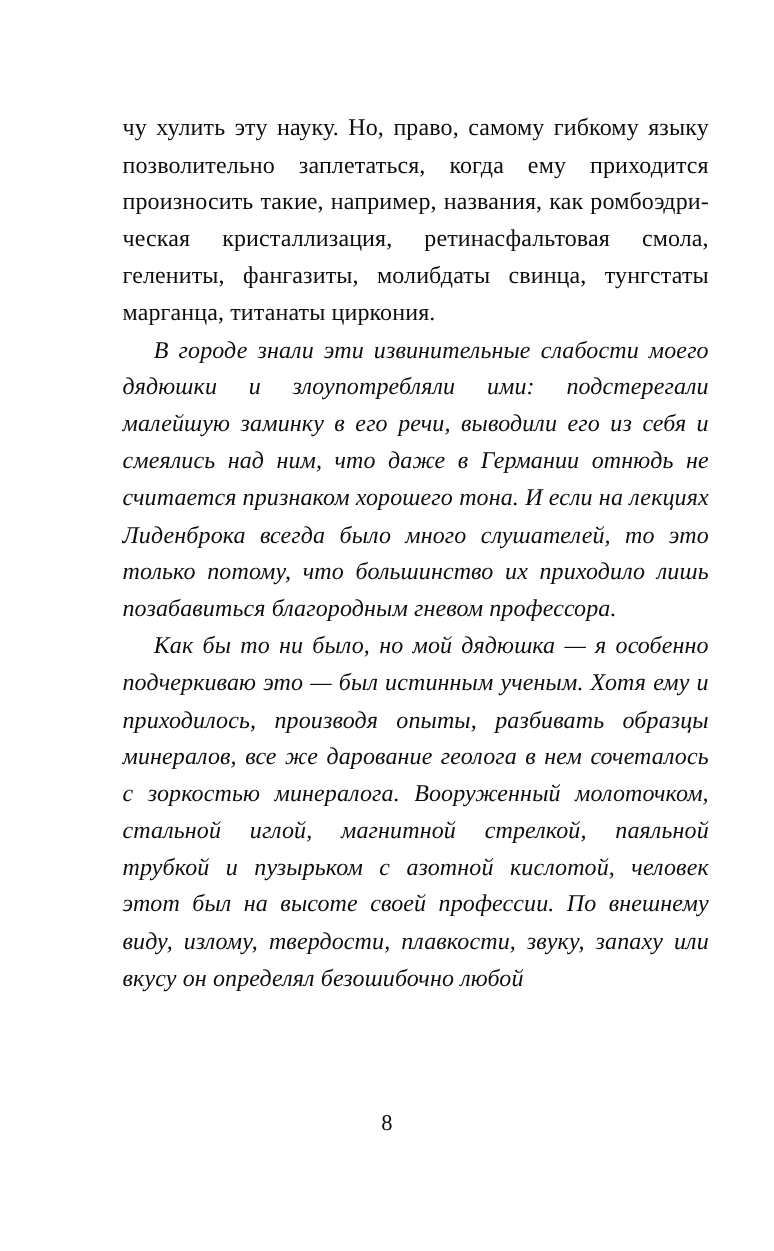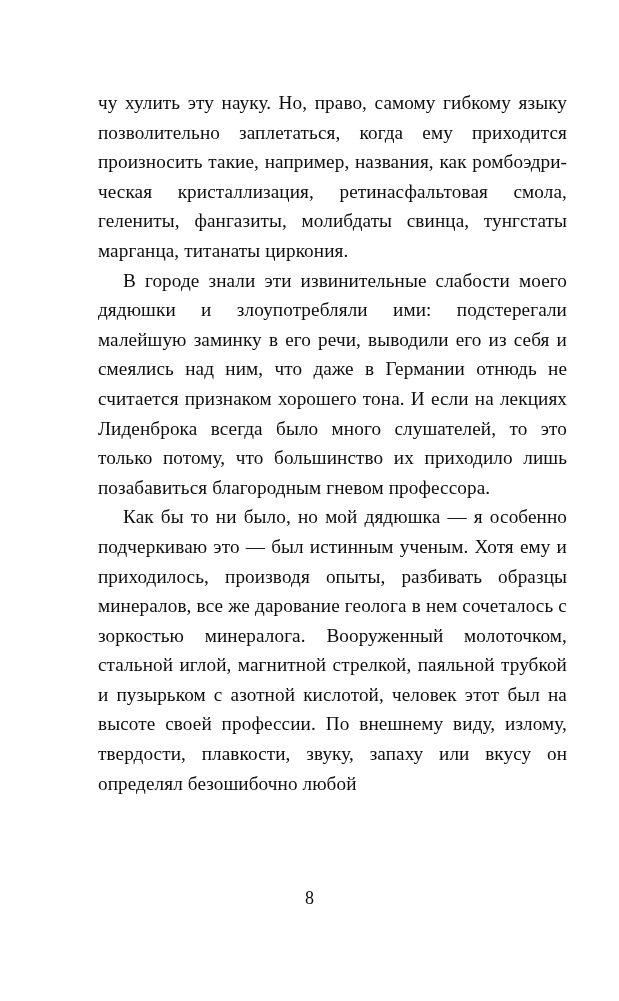--- a/index.html
+++ b/index.html
@@ -28,20 +28,21 @@
     text-justify: inter-word;
     color: #0d0d0d;
     letter-spacing: 0.1px;
   }
   .para {
     margin: 0;
     text-indent: 0;
   }
   .para.indented {
     text-indent: 25px;
+    font-style: italic;
   }
   .page-number {
     position: absolute;
     left: 0;
     right: 0;
     top: 888px;
     text-align: center;
     font-size: 18px;
     color: #0d0d0d;
     font-family: "Liberation Serif", serif;

